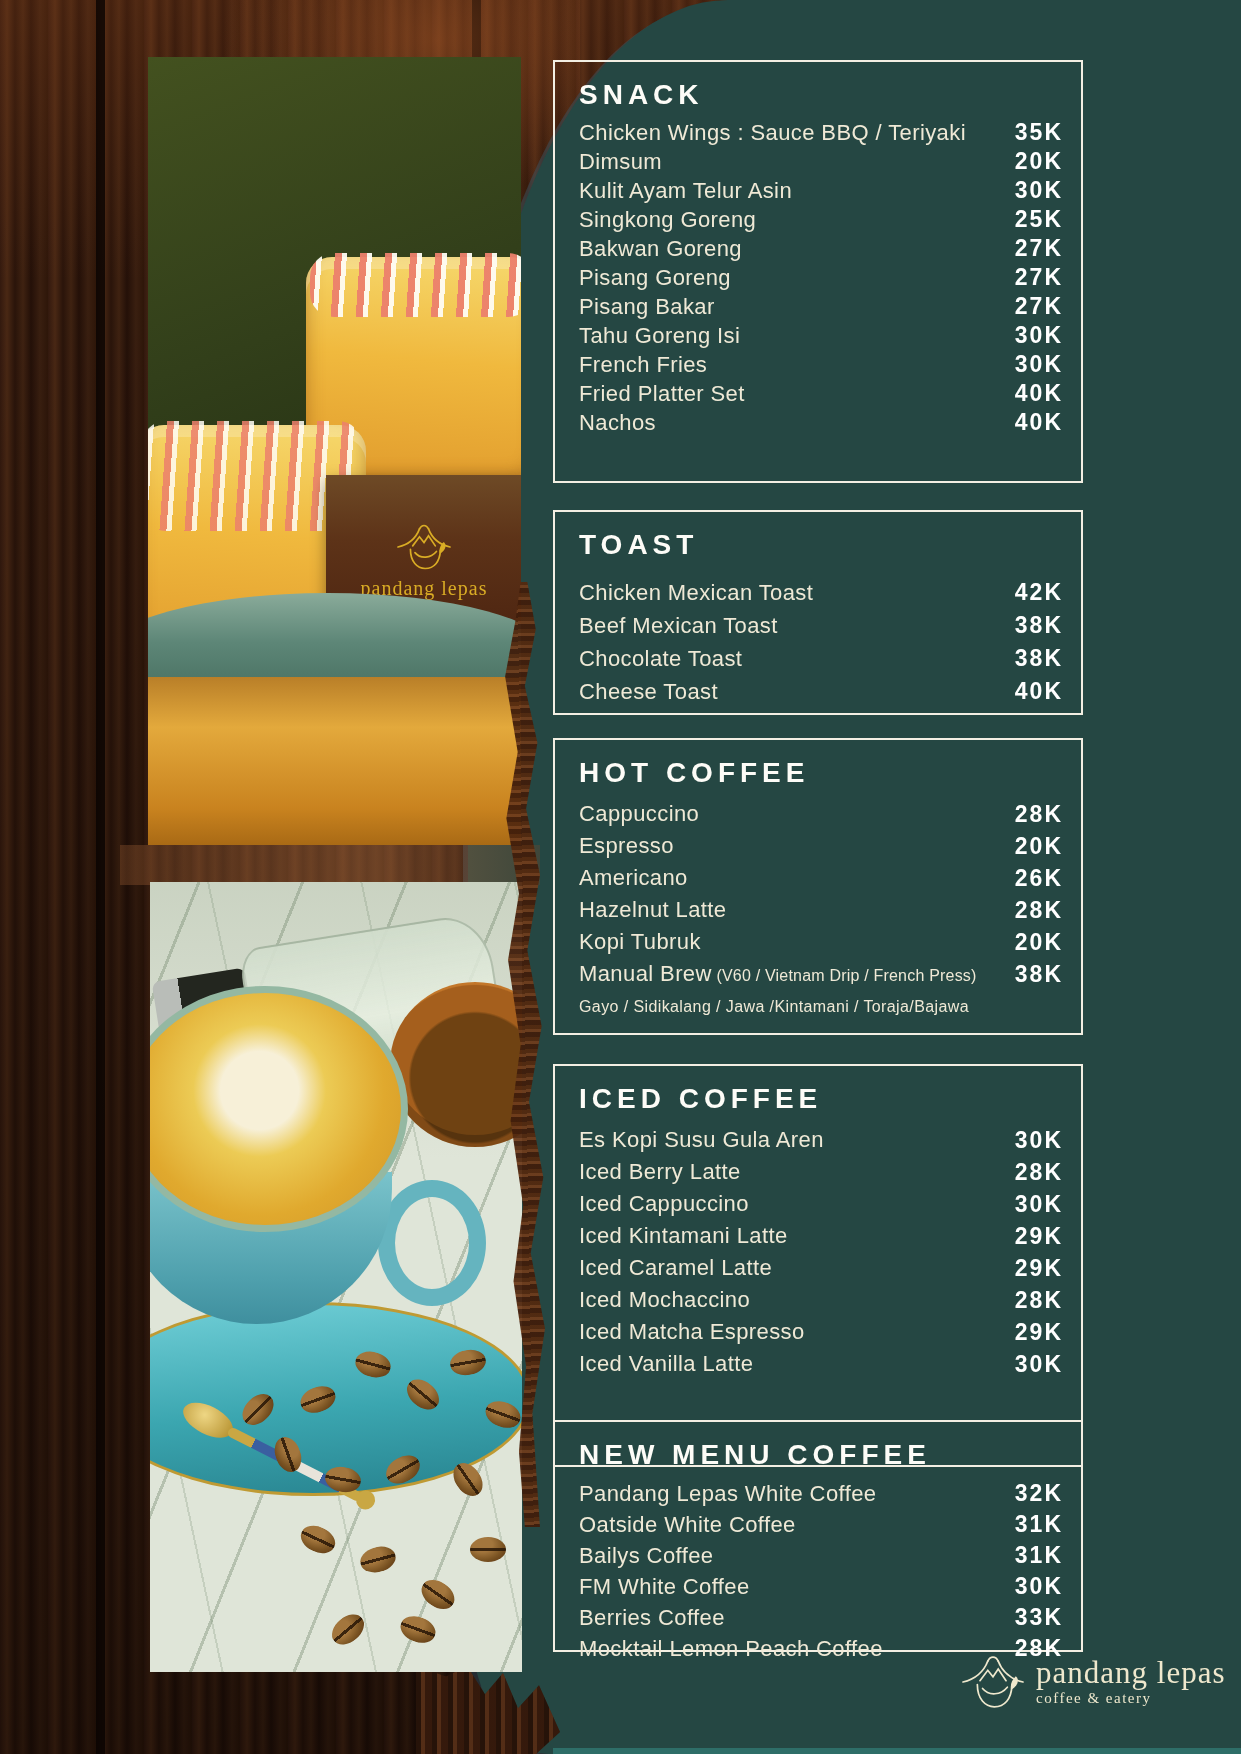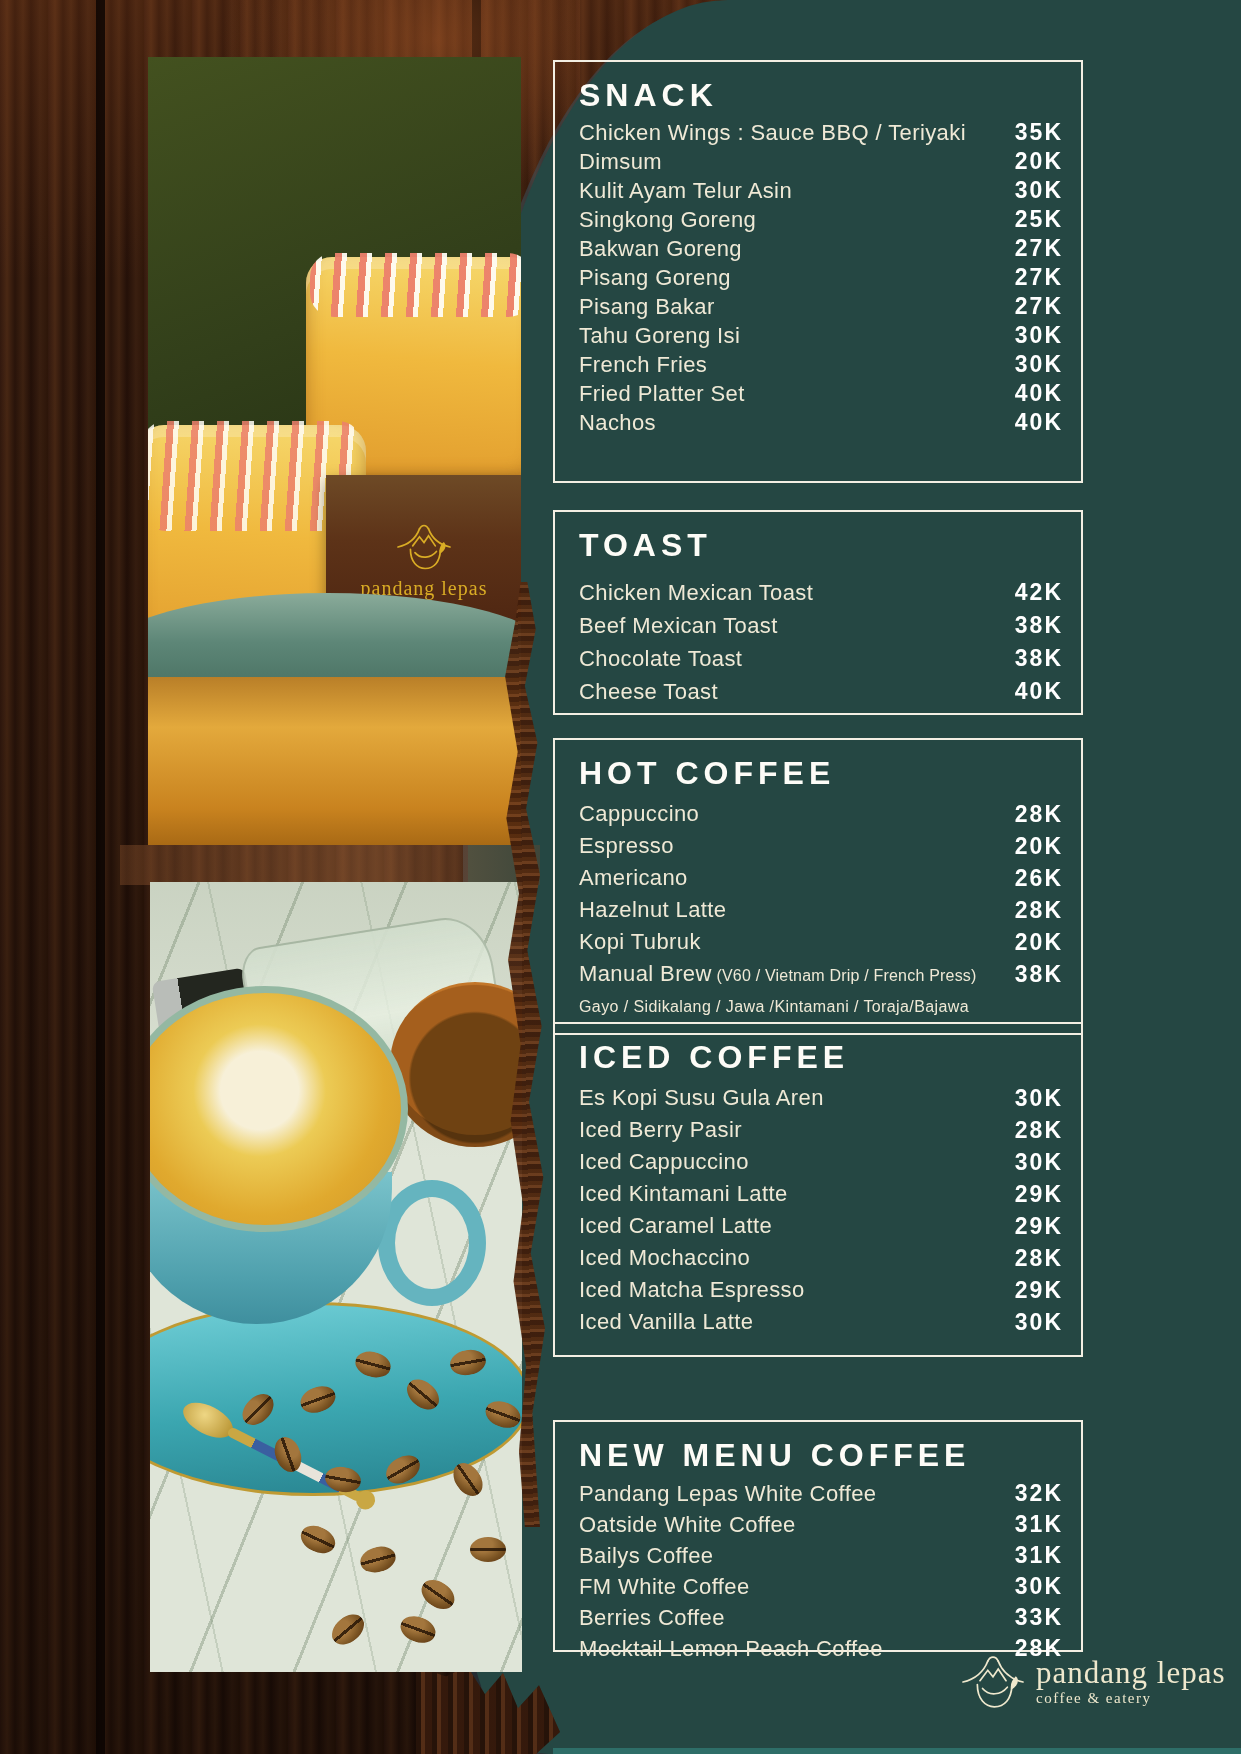--- a/index.html
+++ b/index.html
@@ -106,31 +106,31 @@
   .spoon-tip { position:absolute; left:194px; top:4px; width:19px; height:19px; border-radius:50%; background:#c9a743; }
   .bean { position:absolute; width:36px; height:25px; border-radius:50%;
     background-image:
       linear-gradient(180deg, rgba(0,0,0,0) 44%, rgba(40,22,6,.85) 44% 56%, rgba(0,0,0,0) 56%),
       radial-gradient(ellipse at 35% 30%, #a3763d 0 30%, #7b5423 62%, #552f0e 100%); }
   
   .menu-box {
     position:absolute; left:553px; width:530px; box-sizing:border-box;
     border:2px solid #f3efe3; padding:18px 18px 0 24px; color:#f0ebd8;
   }
-  .menu-title { font-size:32px; font-weight:bold; letter-spacing:5px; color:#fdfcf7; line-height:30px; }
+  .menu-title { font-size:28px; font-weight:bold; letter-spacing:5px; color:#fdfcf7; line-height:30px; }
   .rows { margin-top:8px; }
   .row { display:flex; justify-content:space-between; align-items:center; white-space:nowrap; }
   .item-name { font-size:22px; letter-spacing:.4px; color:#efe9d6; }
   .item-note { font-size:16px; letter-spacing:.2px; }
   .item-price { font-size:23px; font-weight:bold; color:#ffffff; letter-spacing:2px; flex-shrink:0; margin-left:24px; }
   .footnote { font-size:16px; letter-spacing:.4px; margin-top:8px; color:#efe9d6; }
   .s0 { top:60px; height:423px; }  .s0 .row { height:29px; }
   .s1 { top:510px; height:205px; } .s1 .rows { margin-top:16px; } .s1 .row { height:33px; }
   .s2 { top:738px; height:297px; } .s2 .rows { margin-top:10px; } .s2 .row { height:32px; }
-  .s3 { top:1022px; height:335px; } .s3 .rows { margin-top:10px; } .s3 .row { height:32px;gap:24px; }
+  .s3 { top:1064px; height:403px; } .s3 .rows { margin-top:10px; } .s3 .row { height:32px;gap:24px; }
   .s4 { top:1420px; height:232px; } .s4 .row { height:31px; }
   
   .footer-brand { position:absolute; left:960px; top:1652px; display:flex; align-items:center; gap:10px; color:#efe8cd; }
   .brand-name { font-family:"Liberation Serif", serif; font-size:31px; letter-spacing:1px; line-height:30px; }
   .brand-tagline { font-family:"Liberation Serif", serif; font-size:15px; letter-spacing:1.5px; margin-top:2px; }
   .logo-svg { display:block; }
 </style>
 </head>
 <body>
 
@@ -309,21 +309,21 @@
       </div>
   </div>
   <div class="menu-box s3">
     <div class="menu-title">ICED COFFEE</div>
     <div class="rows">
         <div class="row">
           <span class="item-name">Es Kopi Susu Gula Aren</span>
           <span class="item-price">30K</span>
         </div>
         <div class="row">
-          <span class="item-name">Iced Berry Pasir</span>
+          <span class="item-name">Iced Berry Latte</span>
           <span class="item-price">28K</span>
         </div>
         <div class="row">
           <span class="item-name">Iced Cappuccino</span>
           <span class="item-price">30K</span>
         </div>
         <div class="row">
           <span class="item-name">Iced Kintamani Latte</span>
           <span class="item-price">29K</span>
         </div>

